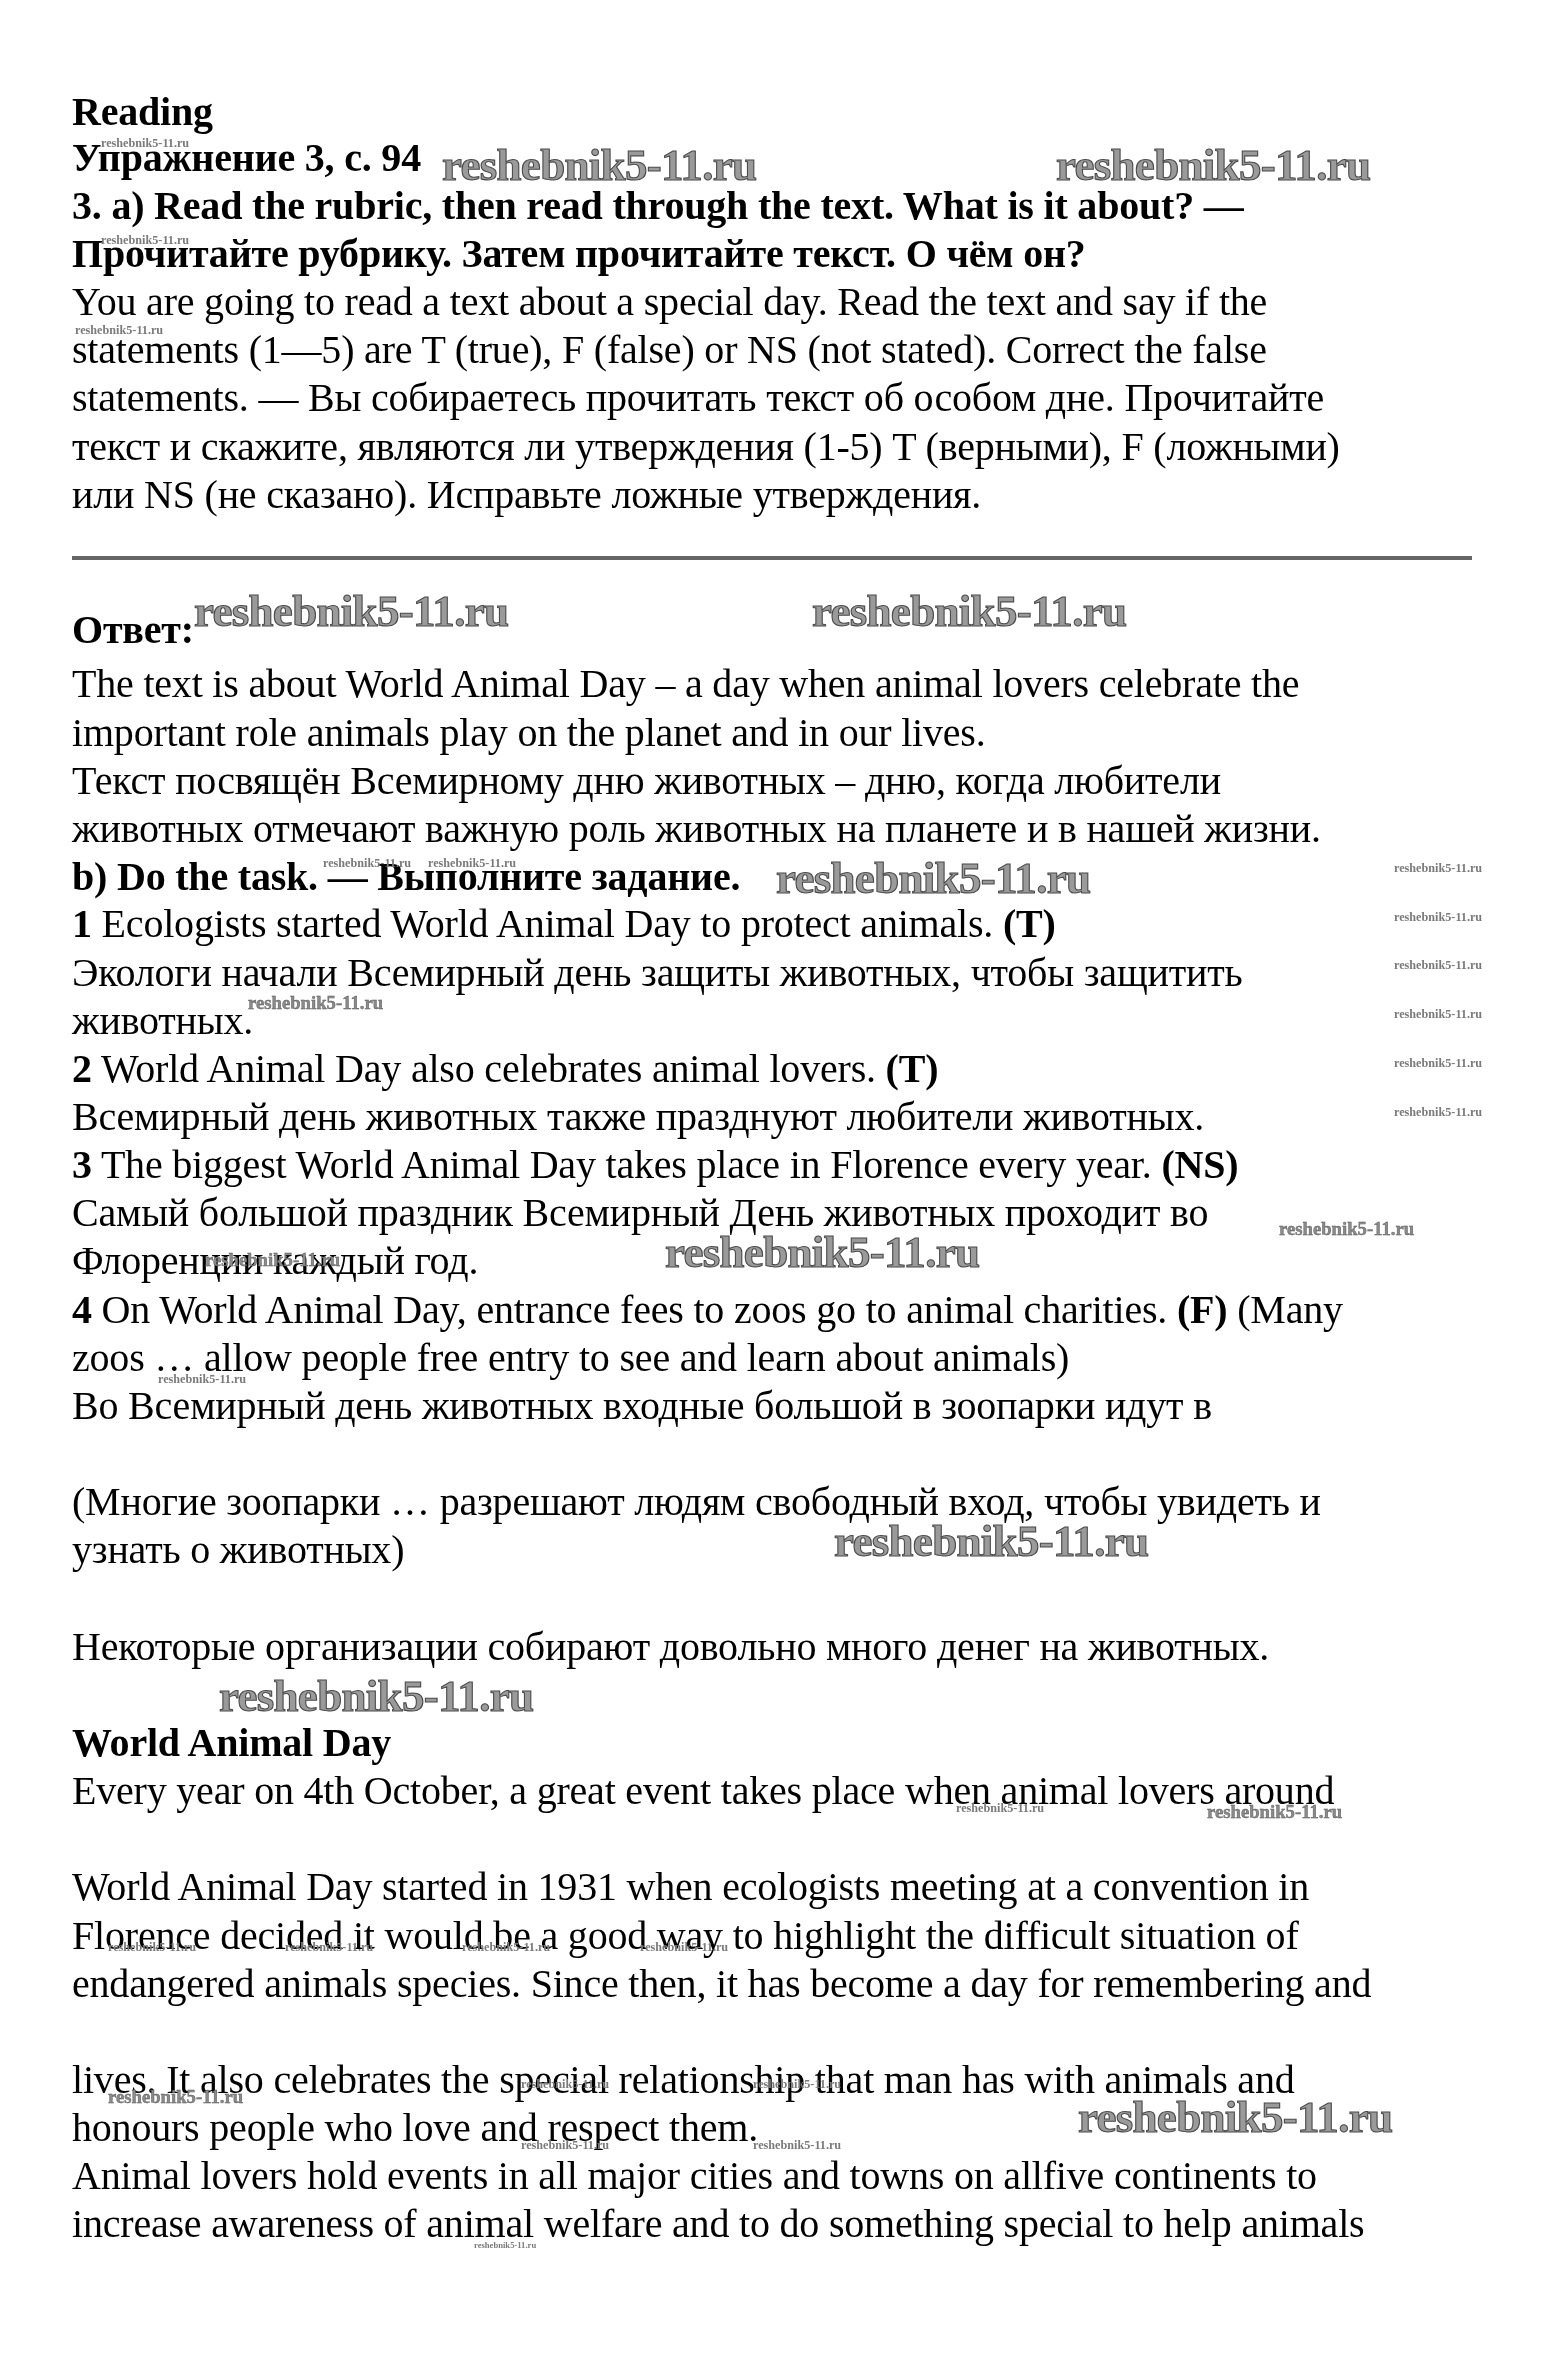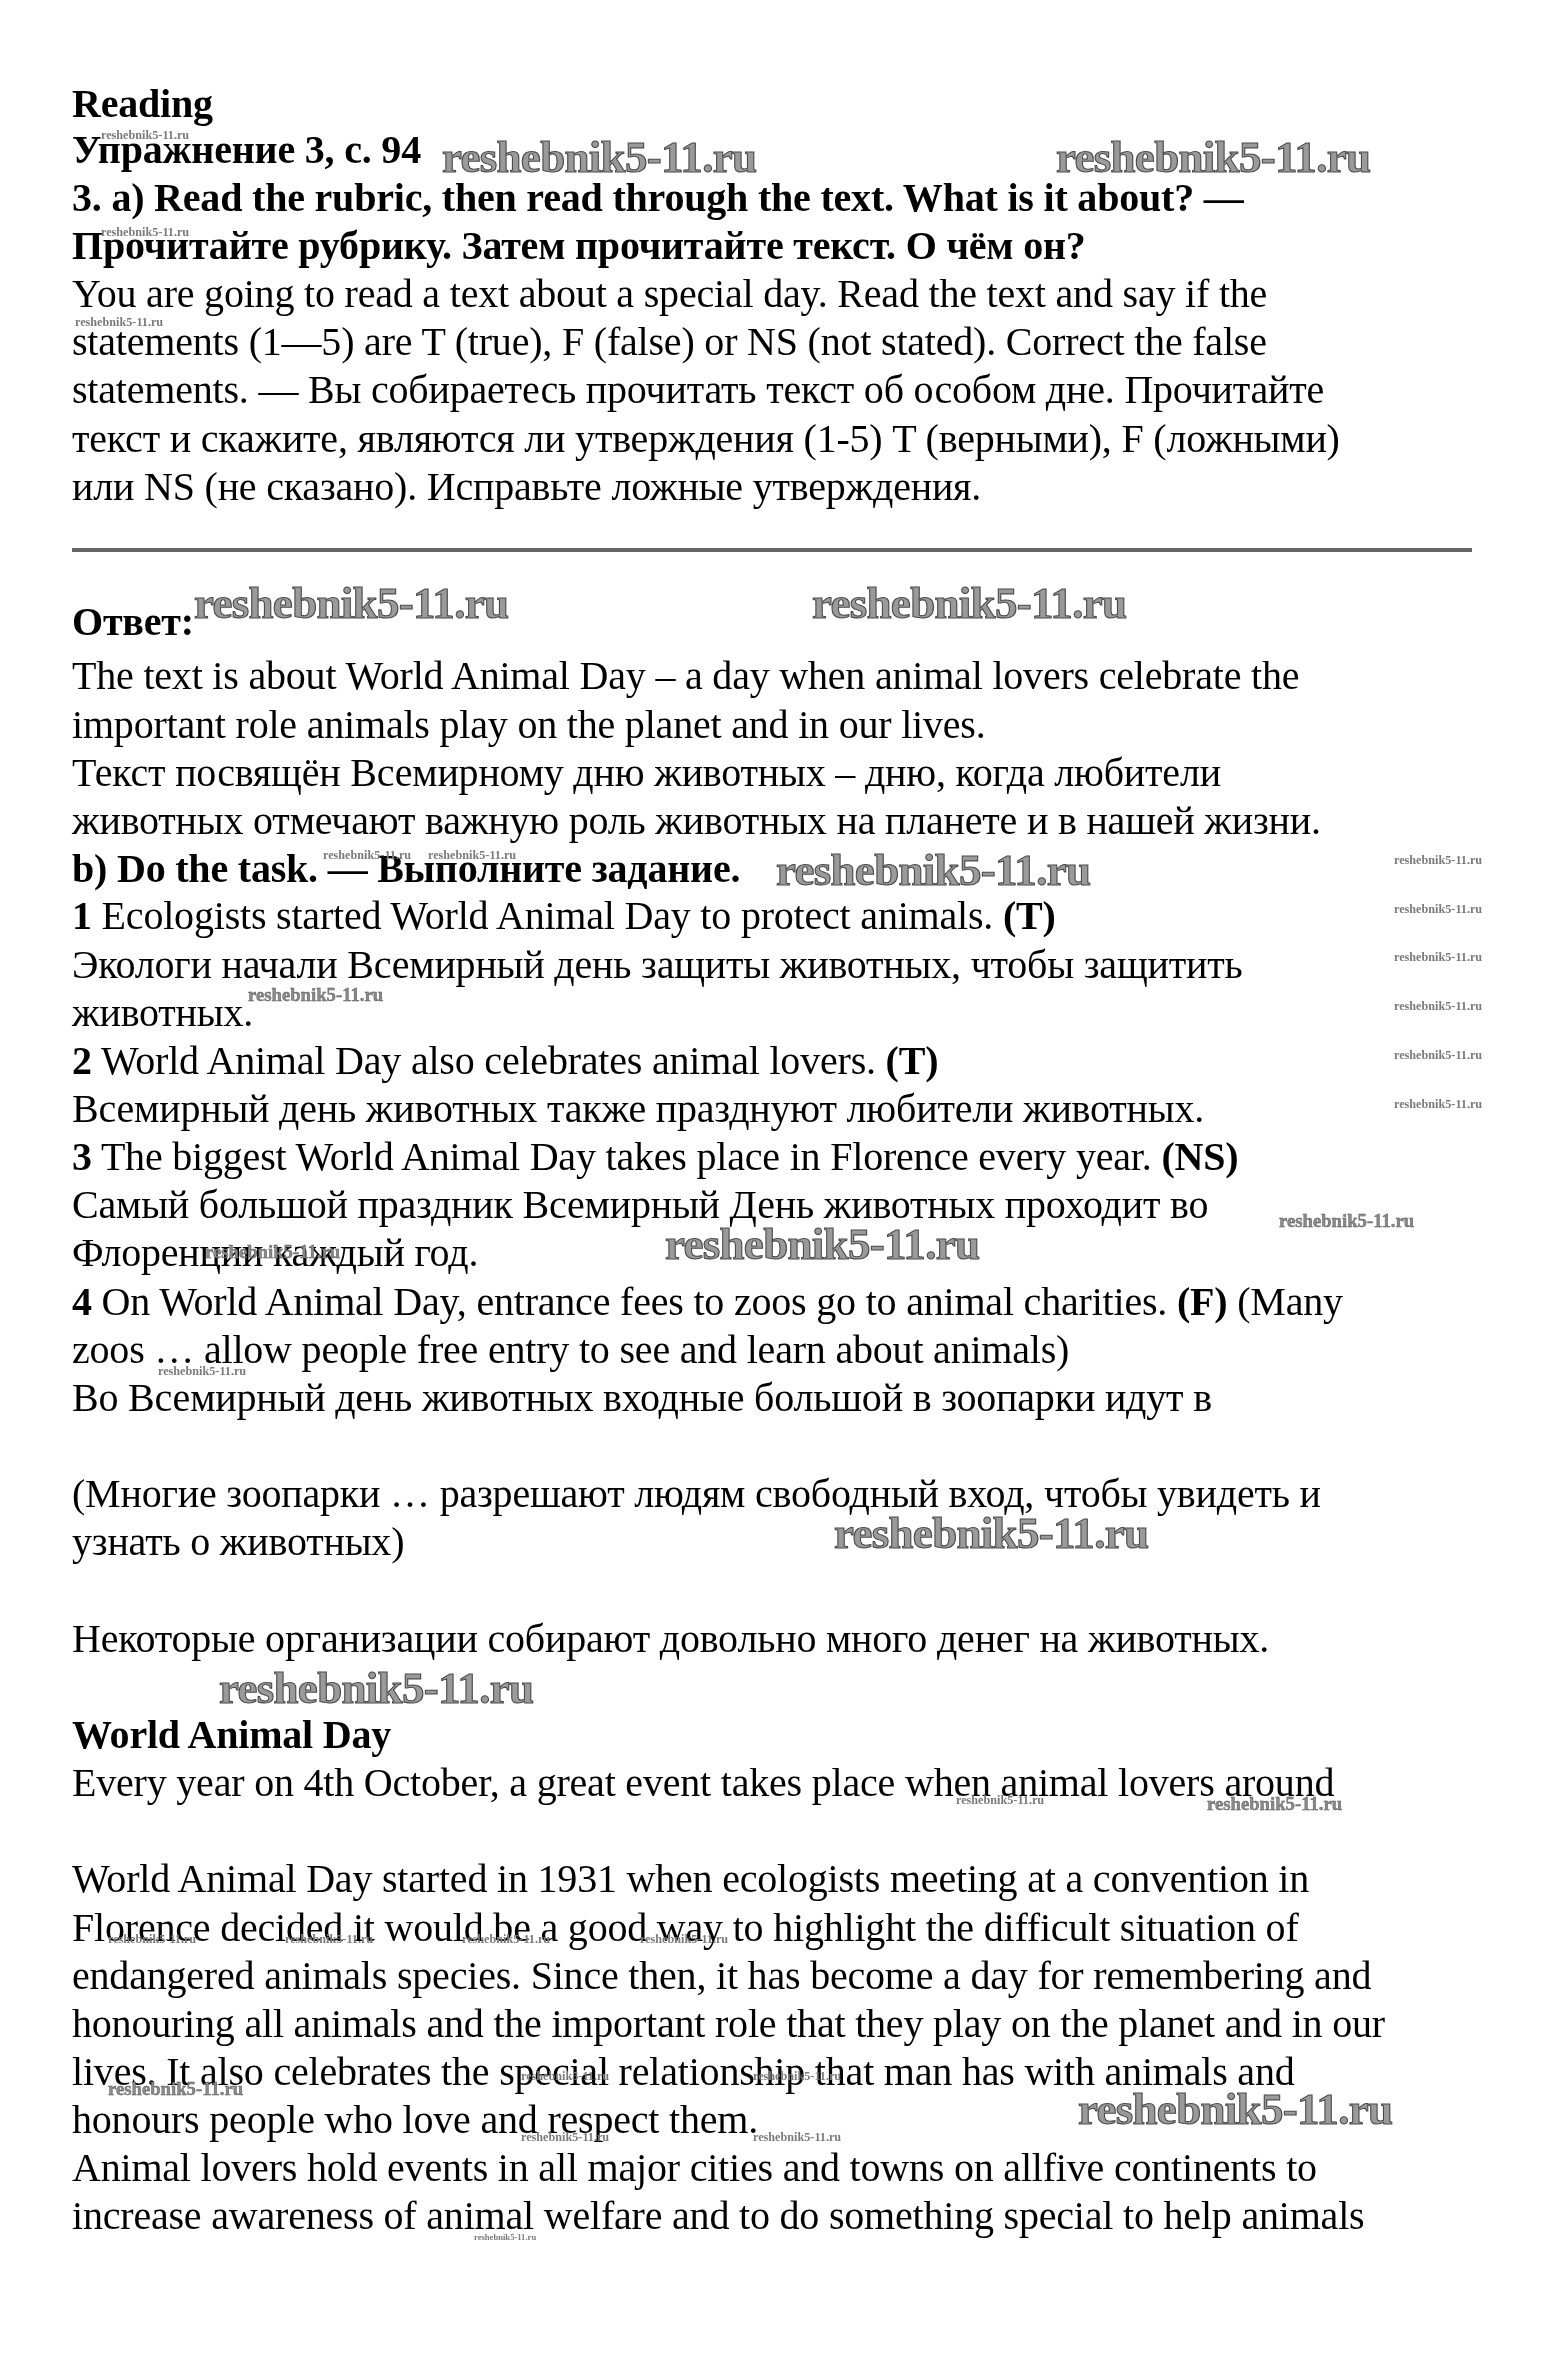--- a/index.html
+++ b/index.html
@@ -1,17 +1,17 @@
 <!DOCTYPE html>
 <html style="font-size:11.5px"><head>
   <meta charset="utf-8">
   <style>
     html, body { margin: 0; padding: 0; background: #ffffff; }
     body { width: 1564px; height: 2366px; position: relative; overflow: hidden; }
-    .page { position: absolute; left: 0; top: 0; width: 1564px; height: 2098px; background: #fff; }
+    .page { position: absolute; left: 0; top: 8px; width: 1564px; height: 2098px; background: #fff; }
     .line {
       position: absolute; left: 72px; white-space: nowrap;
       font-family: "Liberation Serif", "DejaVu Serif", serif;
       font-size: 40px; line-height: 48px; color: #000;
       letter-spacing: -0.2px;
     }
     .bold { font-weight: bold; }
     .b { font-weight: bold; }
     .rule {
       position: absolute; left: 72px; top: 548px; width: 1400px; height: 4.3px;
@@ -86,21 +86,20 @@
   <div class="line" style="top:1470px">(Многие зоопарки … разрешают людям свободный вход, чтобы увидеть и</div>
   <div class="line" style="top:1518px">узнать о животных)</div>
 
   <div class="line" style="top:1615px">Некоторые организации собирают довольно много денег на животных.</div>
 
   <div class="line bold" style="top:1711px">World Animal Day</div>
   <div class="line" style="top:1759px">Every year on 4th October, a great event takes place when animal lovers around</div>
   <div class="line" style="top:1855px">World Animal Day started in 1931 when ecologists  meeting at a convention in</div>
   <div class="line" style="top:1904px">Florence decided it would be a good way to highlight the difficult situation of</div>
   <div class="line" style="top:1952px">endangered animals species. Since then, it has become a day for remembering and</div>
-  <div class="line" style="top:2000px">honouring all animals and the important role that they play on the planet and in our</div>
   <div class="line" style="top:2048px">lives. It also celebrates the special relationship that man has with animals and</div>
   <div class="line" style="top:2144px">Animal lovers hold events in all major cities and towns on allfive continents to</div>
   <div class="line" style="top:2096px">honours people who love and respect them.</div>
   <div class="line" style="top:2192px">increase awareness of animal welfare and to do something special to help animals</div>
 
   <div class="wm-big" style="left:442px;top:135px">reshebnik5-11.ru</div>
   <div class="wm-big" style="left:1056px;top:135px">reshebnik5-11.ru</div>
   <div class="wm-big" style="left:194px;top:581px">reshebnik5-11.ru</div>
   <div class="wm-big" style="left:812px;top:581px">reshebnik5-11.ru</div>
   <div class="wm-big" style="left:776px;top:848px">reshebnik5-11.ru</div>

